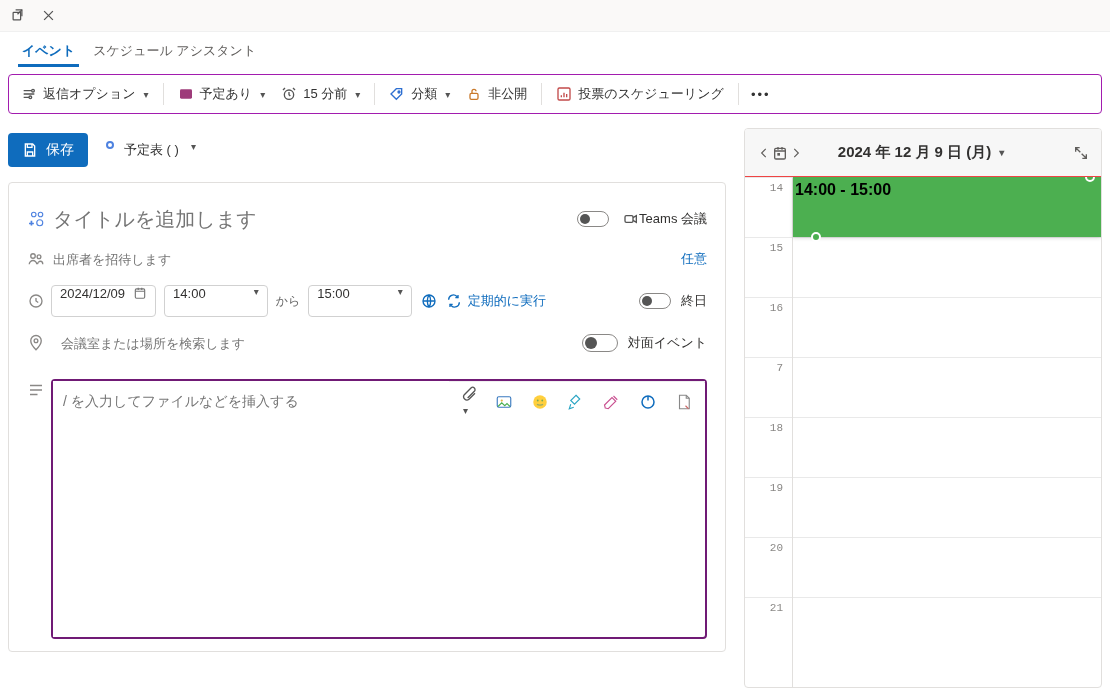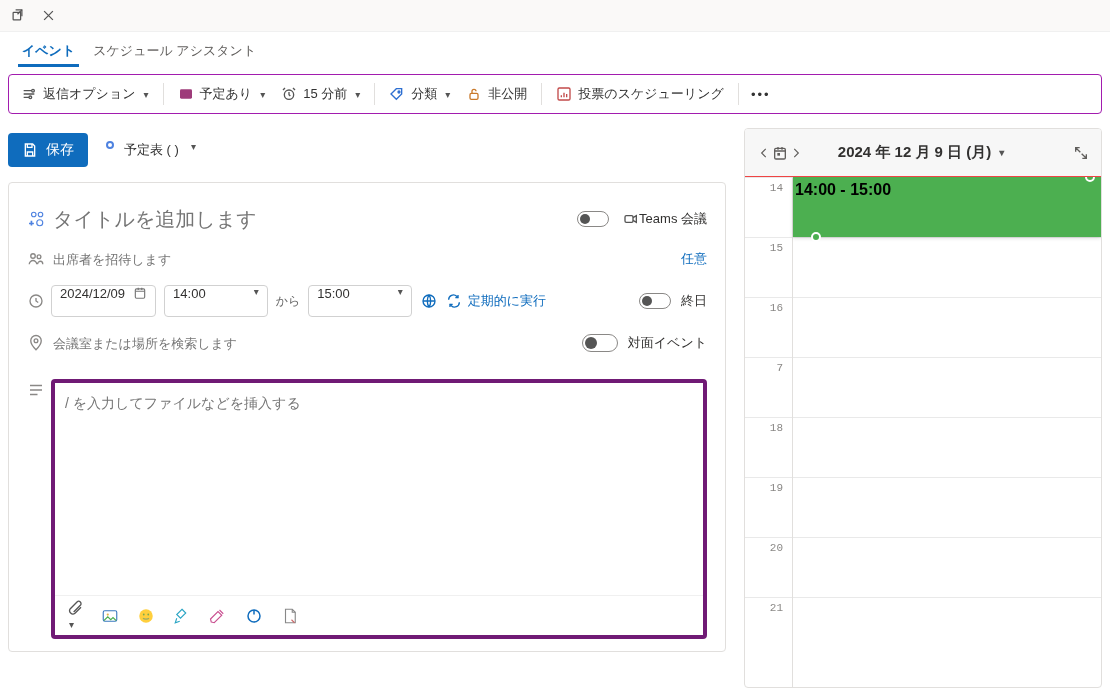--- a/index.html
+++ b/index.html
@@ -186,36 +186,36 @@
     padding: 0 8px;
     gap: 8px;
     font-size: 13px;
     cursor: pointer;
     background: #fff;
   }
   .between { font-size: 12px; color: #666; }
   .globe { color: #0f6cbd; }
   .recurring { color:#0f6cbd; display:inline-flex; align-items:center; gap:6px; cursor:pointer; }
   .allday-wrap { display:flex; align-items:center; gap:10px; margin-left:auto; }
-  .loc-input { flex:1; border:none; outline:none; font-size:13px; color:#6d28d9; }
+  .loc-input { flex:1; border:none; outline:none; font-size:13px; color:#6d28d9;margin-left:8px; }
   .toggle-pill {
     width: 36px; height: 18px; border-radius: 10px;
     border: 1px solid #8a8886; position: relative; background:#fff;
     cursor:pointer;
   }
   .toggle-pill::after {
     content:""; position:absolute; left:2px; top:2px; width:12px; height:12px; border-radius:50%; background:#555;
   }
   .body-area {
-    border: 4px solid #701a75;
+    border: 2px solid #701a75;
     border-radius: 4px;
     margin-top: 8px;
     height: 260px;
     display:flex;
-    flex-direction: column;
+    flex-direction: row;
   }
   .body-area textarea {
     flex:1;
     border:none;
     outline:none;
     resize:none;
     padding: 12px 10px;
     font-size: 14px;
     color: #606060;
     font-family: inherit;

